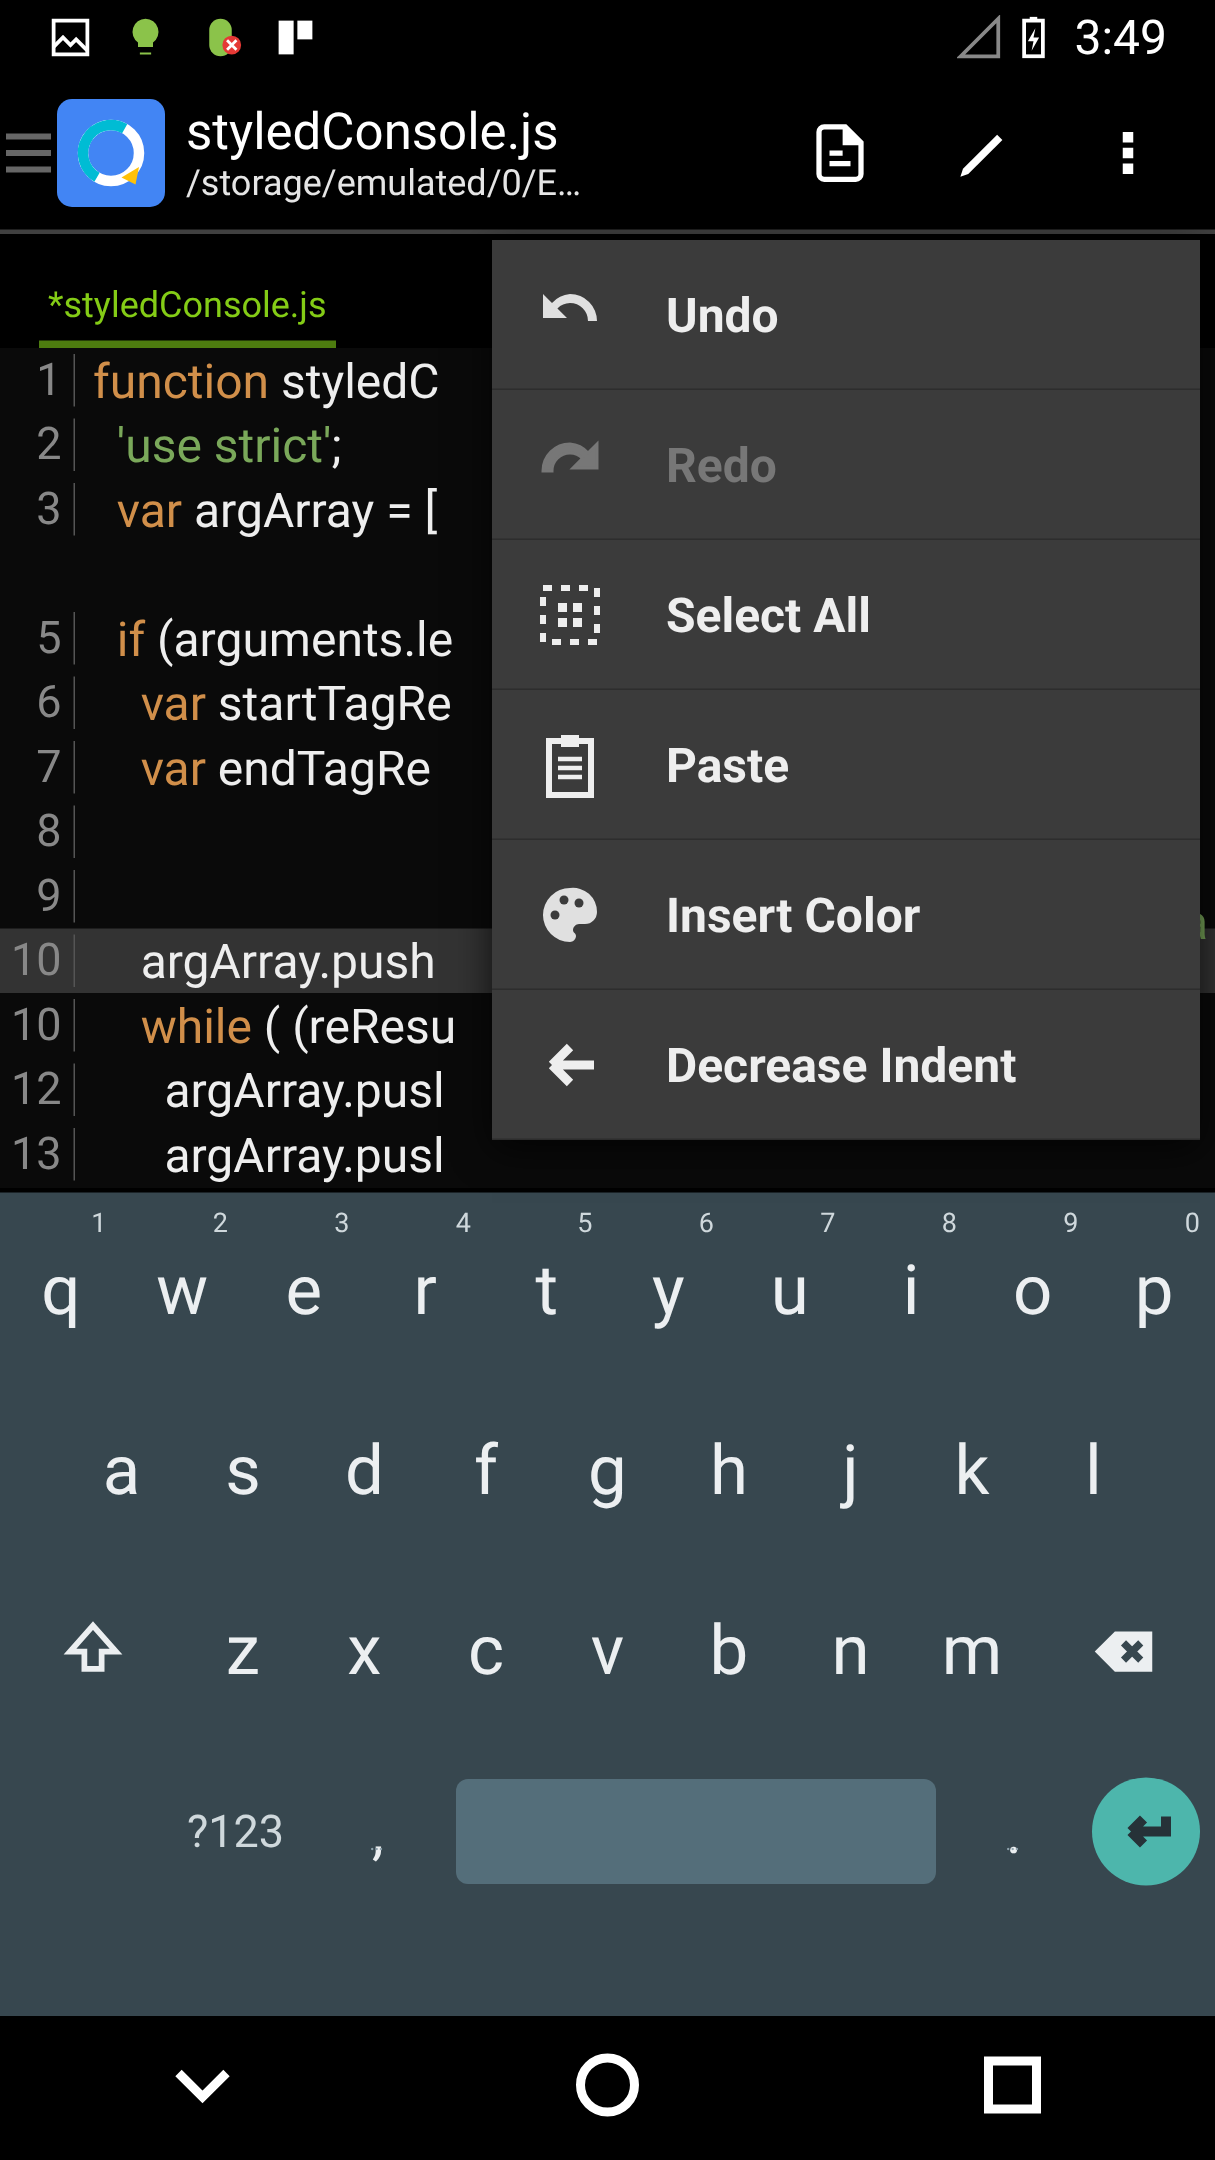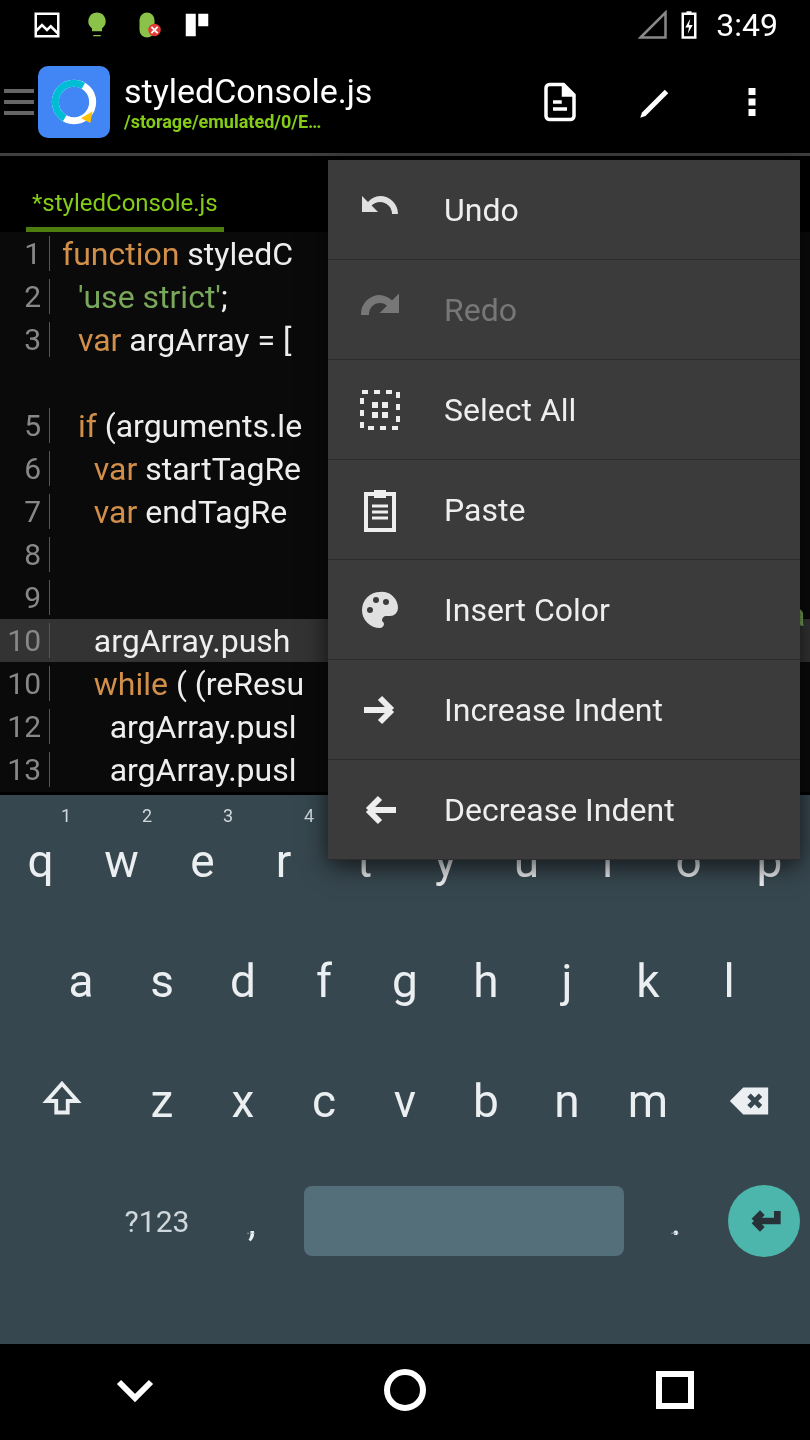--- a/index.html
+++ b/index.html
@@ -13,39 +13,39 @@
 .status-icon { width: 30px; height: 30px; display:flex; align-items:center; justify-content:center; }
 
 
 .app-bar { height: 106px; background: #000; display: flex; align-items: center; padding: 0 10px 0 0; border-bottom: 3px solid #404040; }
 .hamburger { width: 34px; display:flex; flex-direction:column; gap:7px; padding-left:4px;}
 .hamburger span { height:4px; background:#666; }
 .app-icon { width: 72px; height: 72px; margin-left: 4px; border-radius: 10px; background:#4285f4; display:flex; align-items:center; justify-content:center; position:relative;}
 .app-icon svg{width:56px;height:56px}
 .titles { margin-left: 14px; flex: 1; min-width: 0; }
 .title { font-size: 34px; font-weight: 400; color: #fff; }
-.subtitle { font-size: 18px; color: #84cc16; white-space: nowrap; overflow: hidden; text-overflow: ellipsis; font-weight: bold; }
+.subtitle { font-size: 24px; color: #e5e5e5; white-space: nowrap; overflow: hidden; text-overflow: ellipsis; }
 .action-btn { width: 96px; height: 96px; display:flex; align-items:center; justify-content:center; }
 .action-btn svg{width:42px;height:42px;fill:#fff}
 
 
 .tab-strip { height: 76px; background: #000; display: flex; align-items: flex-end; padding-left: 26px; }
 .tab { font-size: 24px; color: #84cc16; padding: 10px 6px; border-bottom: 5px solid #4d7c0f; }
 
 
 .code-area { background: #0a0a0a; height: 560px; overflow: hidden; }
 .code-line { display: flex; height: 43px; align-items: center; font-family: "Droid Sans Mono", monospace; font-size: 32px; }
 .code-line.hl { background: #333; }
 .gutter { width: 50px; text-align: right; padding-right: 8px; color: #888; font-size: 30px; border-right: 1px solid #555; }
 .code { padding-left: 12px; white-space: pre; color: #eee; }
 .tok-kw { color: #d18f4a; }
 .tok-str { color: #7aa85a; }
 
 
-.popup { position: absolute; top: 160px; right: 10px; width: 472px; background: #3b3b3b; box-shadow: 0 6px 24px rgba(0,0,0,.7); z-index: 50; }
+.popup { position: absolute; top: 160px; right: 10px; width: 472px; background: #3b3b3b; box-shadow: 0 6px 24px rgba(0,0,0,.7); z-index: 50; font-weight: bold; }
 .popup-item { height: 100px; display: flex; align-items: center; padding: 0 28px; gap: 40px; border-bottom: 1px solid #2d2d2d; font-size: 32px; color: #eee; }
 .popup-item.disabled { color: #777; }
 .popup-item.disabled svg { fill:#777; stroke:#777;}
 .popup-item svg { width: 48px; height: 48px; fill:#e0e0e0;}
 .popup-ico { width:48px; display:flex; align-items:center; justify-content:center;}
 
 
 .keyboard { position:absolute; left:0; right:0; top:795px; height:550px; background:#37474f; padding-top:6px;}
 .krow { display:flex; justify-content:center; }
 .key { position:relative; height:120px; display:flex; align-items:center; justify-content:center; font-size:46px; color:#eceff1; }
@@ -262,28 +262,20 @@
           <circle cx="7" cy="12" r="1.5" fill="#3b3b3b"></circle>
           <circle cx="10" cy="7" r="1.5" fill="#3b3b3b"></circle>
           <circle cx="15" cy="8" r="1.5" fill="#3b3b3b"></circle>
         </svg>
       </span>
       <span>Insert Color</span>
     </div>
     <div class="popup-item">
       <span class="popup-ico">
         <svg viewBox="0 0 24 24">
-          <path d="M4 12h14m0 0l-6-6m6 6l-6 6" fill="none" stroke="currentColor" stroke-width="3"></path>
-        </svg>
-      </span>
-      <span>Increase Indent</span>
-    </div>
-    <div class="popup-item">
-      <span class="popup-ico">
-        <svg viewBox="0 0 24 24">
           <path d="M20 12H6m0 0l6-6m-6 6l6 6" fill="none" stroke="currentColor" stroke-width="3"></path>
         </svg>
       </span>
       <span>Decrease Indent</span>
     </div>
   </div>
 
 <div class="keyboard">
   <div class="krow krow1" id="krow1">
       <div class="key">q<span class="num">1</span></div>

